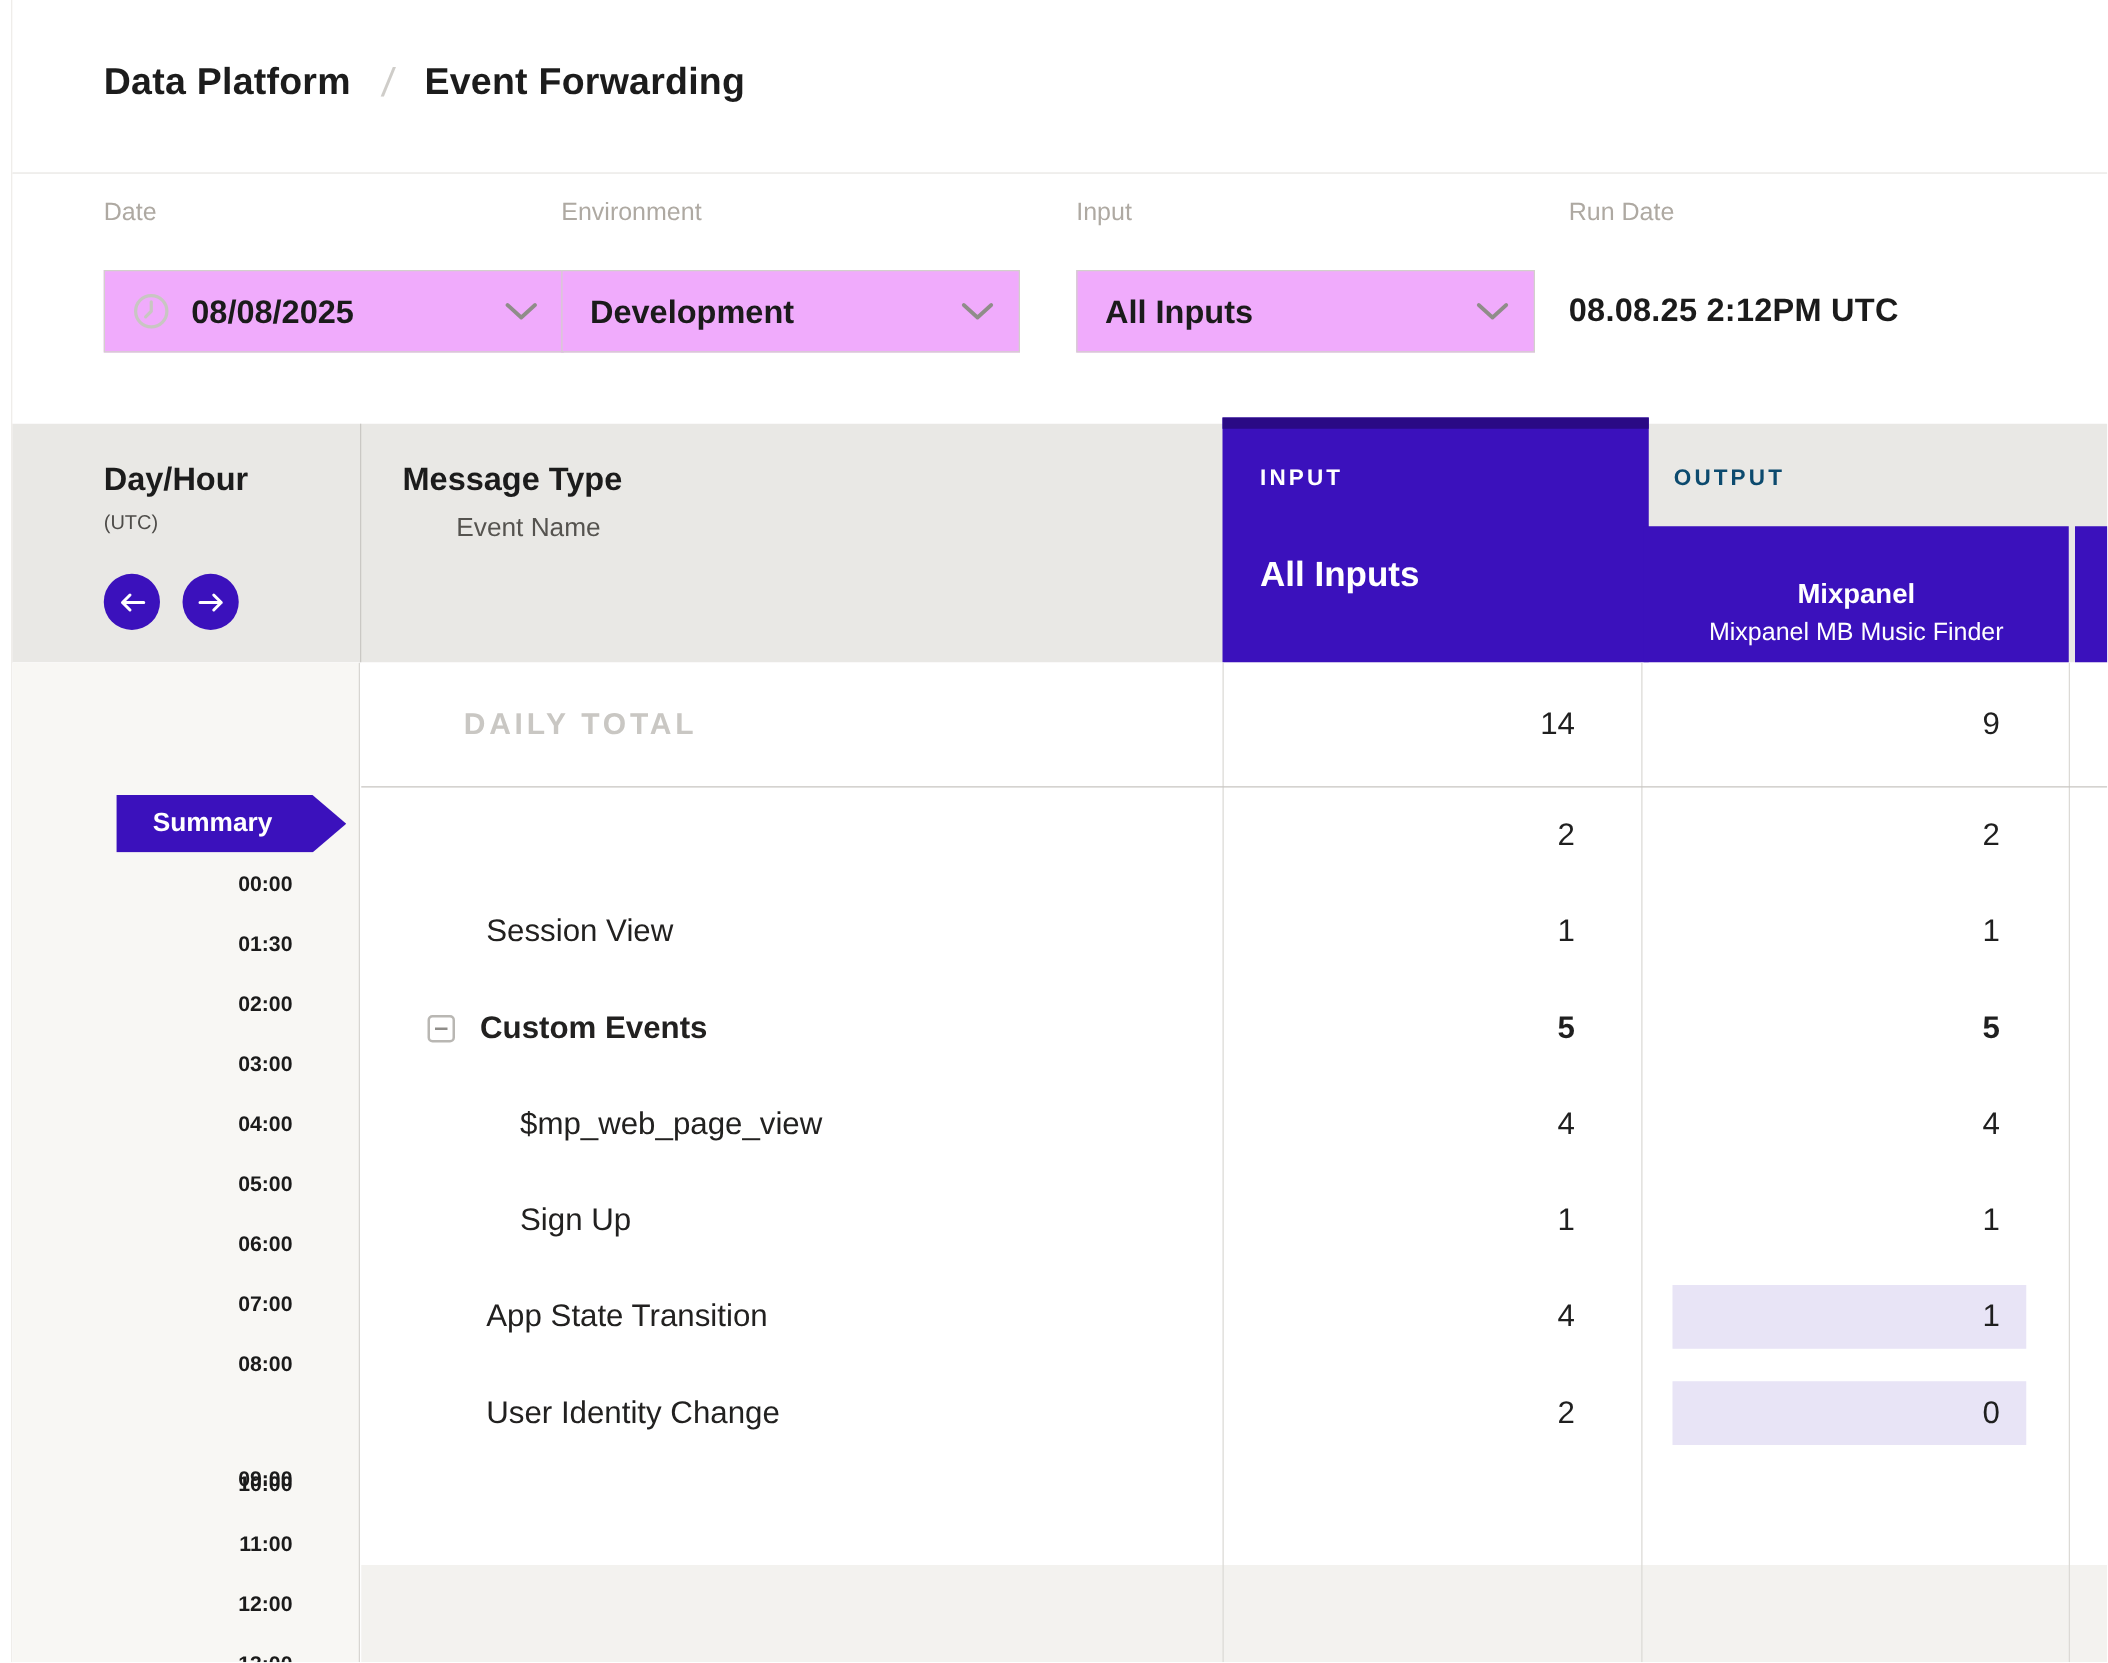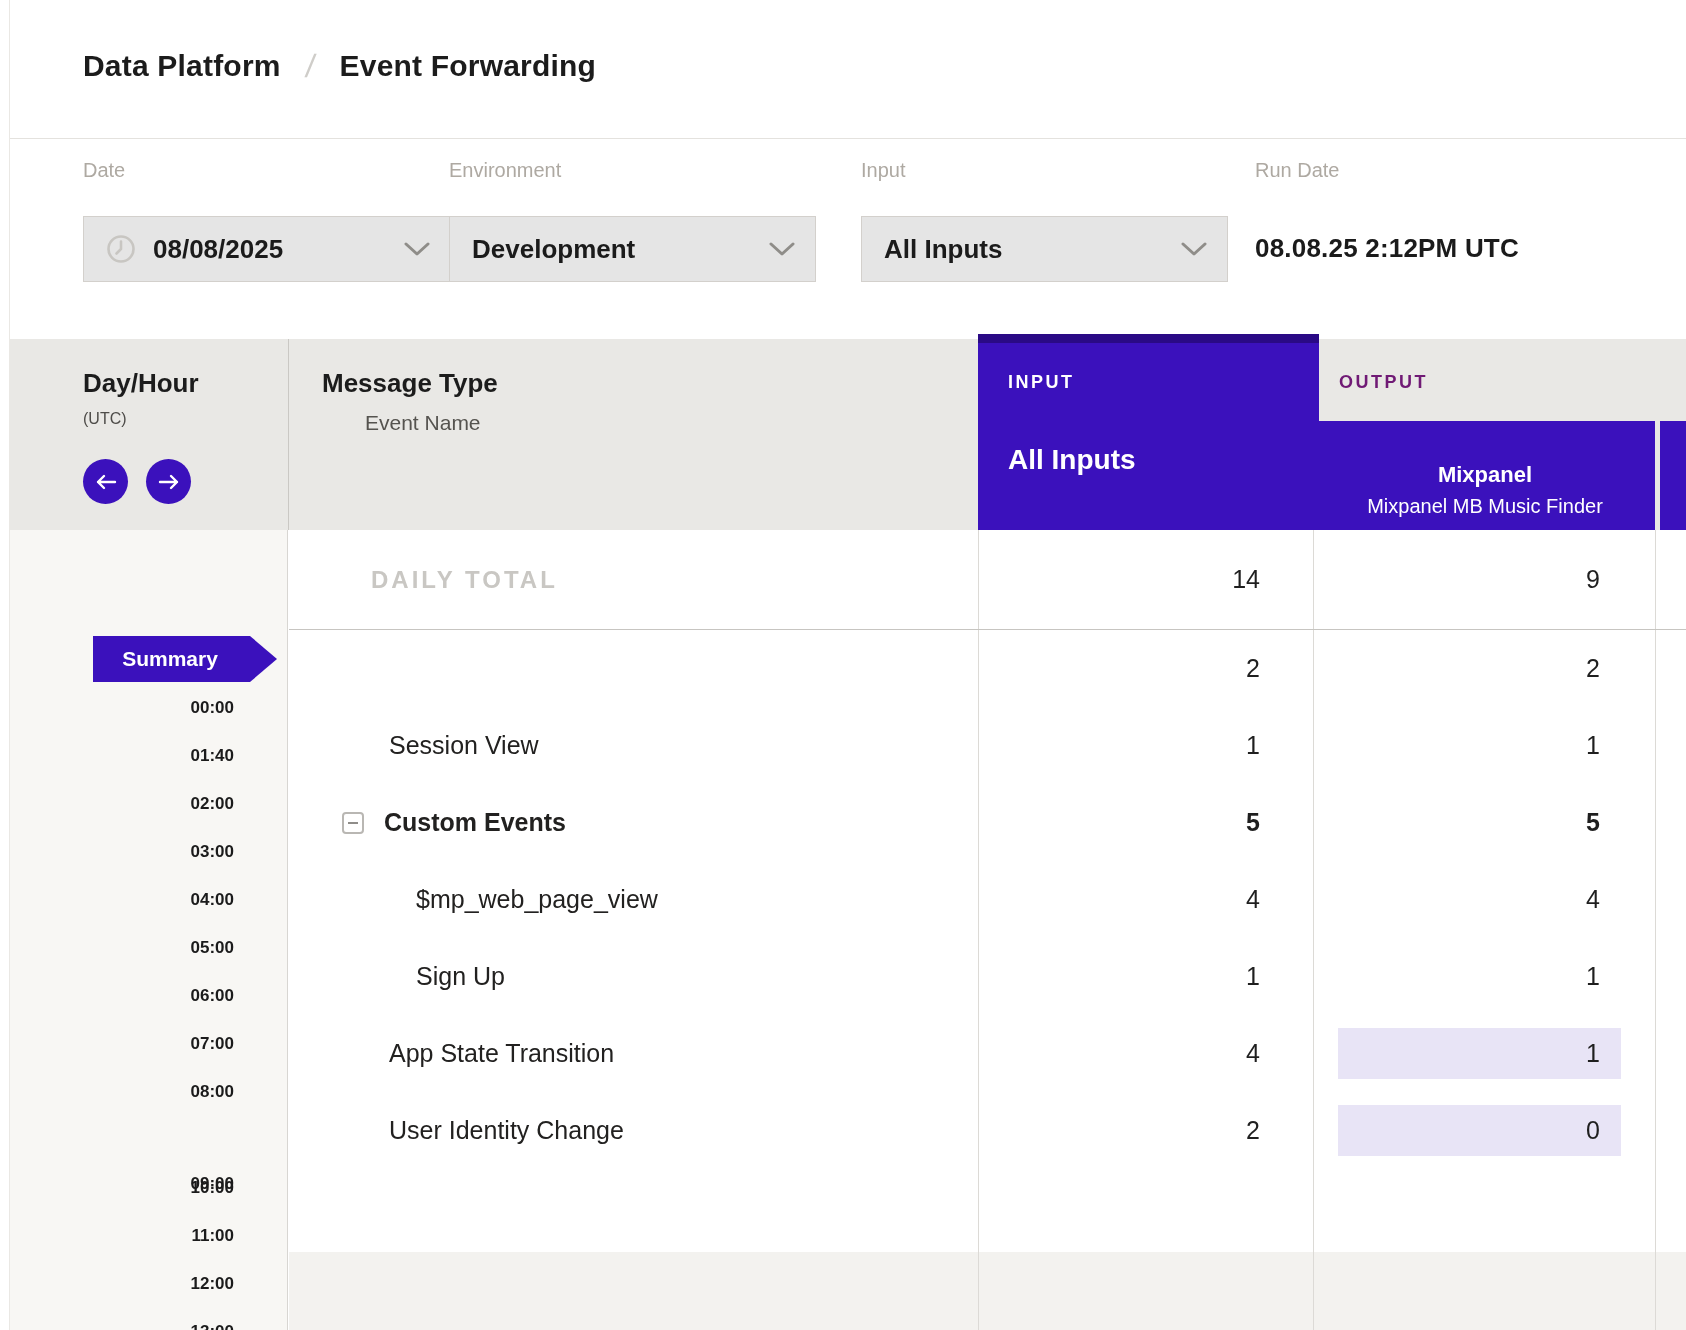--- a/index.html
+++ b/index.html
@@ -18,21 +18,21 @@
   .topbar { left:10px; top:0; width:1676px; height:139px; background:#ffffff; border-bottom:1px solid #e4e2de; }
   .breadcrumb { position:absolute; left:73px; top:0; height:132px; display:flex; align-items:center; gap:25px; }
   .crumb { font-size:30px; font-weight:600; color:#1c1c1c; letter-spacing:.2px; }
   .crumb-sep { font-size:32px; font-weight:300; color:#cfcdc9; transform:skewX(-8deg); }
 
   
   .filterbar { left:10px; top:139px; width:1676px; height:200px; background:#ffffff; }
   .fgroup { position:absolute; top:0; height:200px; }
   .flabel { position:absolute; top:20px; font-size:20px; color:#aea9a2; }
   .fselect {
-    position:absolute; top:77px; height:66px; background:#e5e5e5;
+    position:absolute; top:77px; height:66px; background:#f0abfc;
     border:1px solid #d3d0cc; display:flex; align-items:center;
     padding:0 20px 0 22px; cursor:pointer; width:100%;
   }
   .fvalue { font-size:26px; font-weight:600; color:#1b1b1b; }
   .fvalue.strong { font-weight:700; }
   .chev { margin-left:auto; flex:0 0 auto; }
   .clock { flex:0 0 auto; margin-right:17px; }
   .runval { position:absolute; top:94px; font-size:26px; font-weight:700; color:#1b1b1b; letter-spacing:.2px; white-space:nowrap; }
 
   
@@ -46,21 +46,21 @@
     display:flex; align-items:center; justify-content:center; cursor:pointer; padding:0;
   }
   .input-block {
     position:absolute; left:968px; top:-5px; width:341px; height:196px;
     background:#3b11bc; color:#fff;
   }
   .input-block .topstrip { position:absolute; left:0; top:0; width:100%; height:9px; background:#2a0a85; }
   .col-label { font-size:18px; font-weight:700; letter-spacing:2.5px; }
   .input-block .col-label { position:absolute; left:30px; top:38px; color:#ffffff; }
   .input-block .col-sel { position:absolute; left:30px; top:110px; font-size:28px; font-weight:700; color:#ffffff; }
-  .output-label { position:absolute; left:1329px; top:33px; color:#701a75; }
+  .output-label { position:absolute; left:1329px; top:33px; color:#0c4a6e; }
   .mixpanel-block {
     position:absolute; left:1305px; top:82px; width:340px; height:109px;
     background:#3b11bc; color:#ffffff; text-align:center;
   }
   .mixpanel-block .conn { margin-top:41px; font-size:22px; font-weight:700; }
   .mixpanel-block .conn-sub { margin-top:7px; font-size:20px; font-weight:500; }
   .next-block { position:absolute; left:1650px; top:82px; width:26px; height:109px; background:#3b11bc; }
 
   
   .tbody { left:10px; top:530px; width:1676px; height:800px; background:#ffffff; overflow:hidden; }
@@ -186,21 +186,21 @@
       <div class="conn-sub">Mixpanel MB Music Finder</div>
     </div>
     <div class="next-block"></div>
   </section>
 
   <section class="abs tbody">
     <div class="side">
       <button class="summary-badge">Summary</button>
       <div>
           <div class="hour" style="top: 165px;">00:00</div>
-          <div class="hour" style="top: 213px;">01:40</div>
+          <div class="hour" style="top: 213px;">01:30</div>
           <div class="hour" style="top: 261px;">02:00</div>
           <div class="hour" style="top: 309px;">03:00</div>
           <div class="hour" style="top: 357px;">04:00</div>
           <div class="hour" style="top: 405px;">05:00</div>
           <div class="hour" style="top: 453px;">06:00</div>
           <div class="hour" style="top: 501px;">07:00</div>
           <div class="hour" style="top: 549px;">08:00</div>
           <div class="hour" style="top: 597px; margin-top: 44px;">09:00</div>
           <div class="hour" style="top: 645px;">10:00</div>
           <div class="hour" style="top: 693px;">11:00</div>

